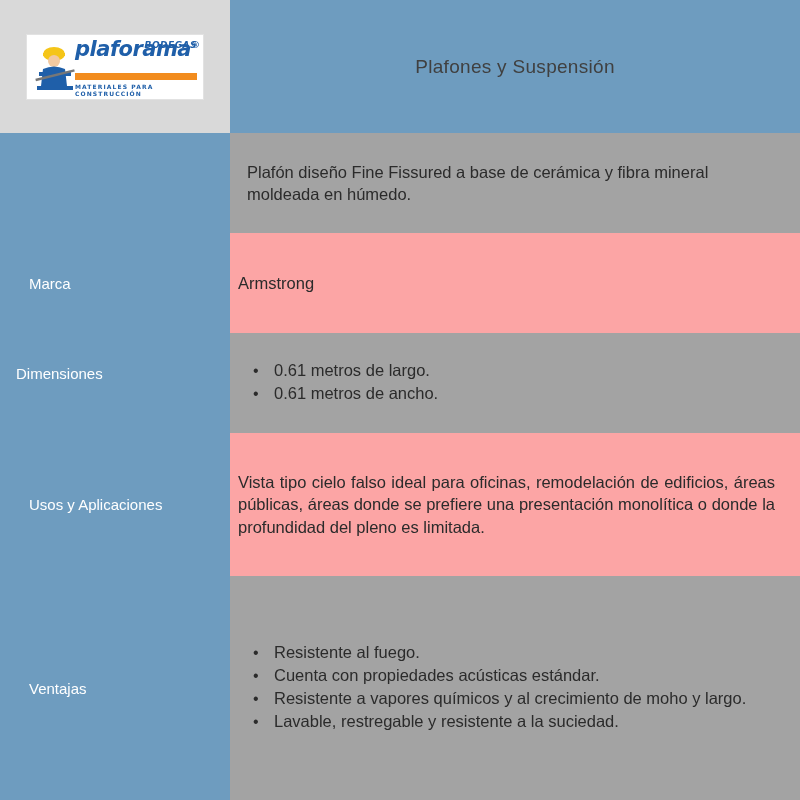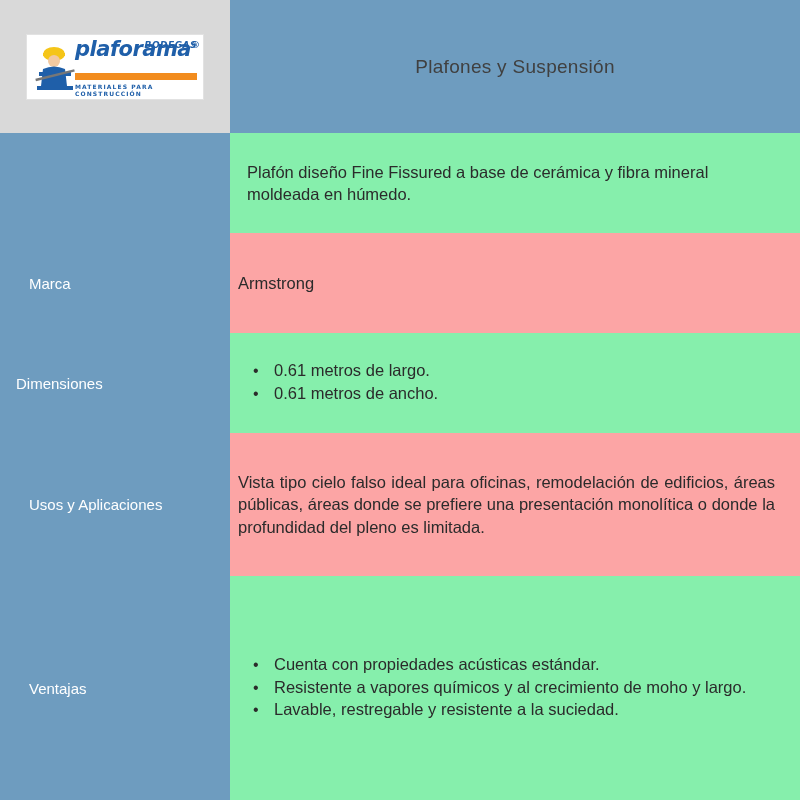--- a/index.html
+++ b/index.html
@@ -135,21 +135,21 @@
   .cell {
     position: absolute;
     left: 230px;
     width: 570px;
     box-sizing: border-box;
     padding: 0 25px 0 17px;
     display: flex;
     flex-direction: column;
     justify-content: center;
   }
-  .cell.white { background: #86efac; }
+  .cell.white { background: #a3a3a3; }
   .cell.grey  { background: #fca5a5; padding-left: 8px; }
 
   .body-text {
     font-size: 16.5px;
     color: #2b2b2b;
     line-height: 1.35;
   }
   .body-text.justify { text-align: justify; }
 
   ul.bullets {
@@ -205,35 +205,36 @@
 
   <div class="cell white" style="top:133px;height:100px;">
     <div class="body-text">Plafón diseño Fine Fissured a base de cerámica y fibra mineral moldeada en húmedo.</div>
   </div>
 
   <div class="row-label" style="top:233px;height:100px;">Marca</div>
   <div class="cell grey" style="top:233px;height:100px;">
     <div class="body-text">Armstrong</div>
   </div>
 
-  <div class="row-label" style="top:333px;height:100px;padding-left:16px;">Dimensiones</div>
+  <div class="row-label" style="top:323px;height:100px;padding-left:16px;">Dimensiones</div>
   <div class="cell white" style="top:333px;height:100px;">
     <ul class="bullets">
       <li>0.61 metros de largo.</li>
       <li>0.61 metros de ancho.</li>
     </ul>
   </div>
 
   <div class="row-label" style="top:433px;height:143px;">Usos y Aplicaciones</div>
   <div class="cell grey" style="top:433px;height:143px;">
     <div class="body-text justify">Vista tipo cielo falso ideal para oficinas, remodelación de edificios, áreas públicas, áreas donde se prefiere una presentación monolítica o donde la profundidad del pleno es limitada.</div>
   </div>
 
   <div class="row-label" style="top:576px;height:224px;">Ventajas</div>
   <div class="cell white" style="top:576px;height:224px;">
     <ul class="bullets">
+      <li>Resistente al fuego.</li>
       <li>Cuenta con propiedades acústicas estándar.</li>
       <li>Resistente a vapores químicos y al crecimiento de moho y largo.</li>
       <li>Lavable, restregable y resistente a la suciedad.</li>
     </ul>
   </div>
 
 </div>
 
 </body></html>

